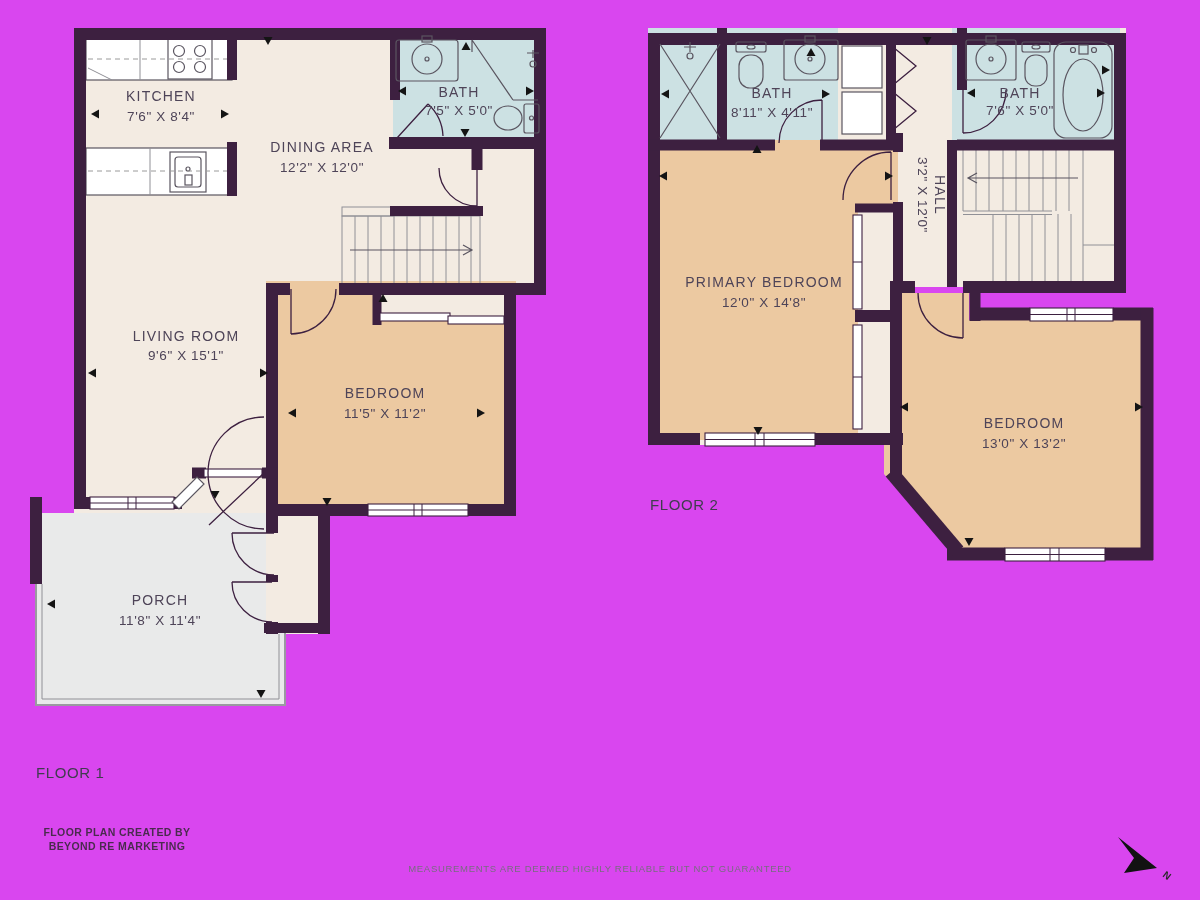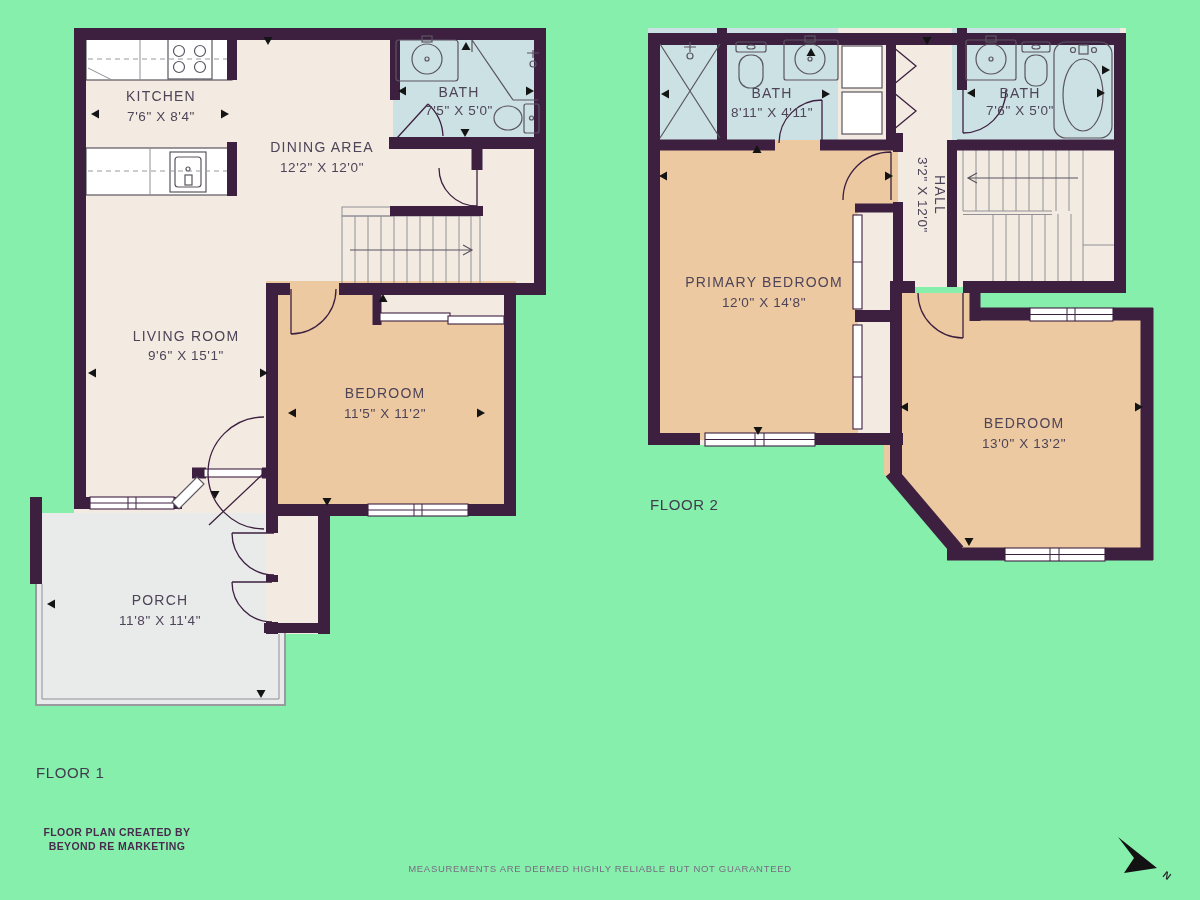--- a/index.html
+++ b/index.html
@@ -1,16 +1,16 @@
 <!DOCTYPE html>
 <html><head>
 <meta charset="utf-8">
 <style>
   html,body{margin:0;padding:0;background:#ffffff;}
-  .page{width:1200px;height:900px;position:relative;background:#86efac;overflow:hidden;}
+  .page{width:1200px;height:900px;position:relative;background:#d946ef;overflow:hidden;}
   svg{display:block;font-family:"Liberation Sans",sans-serif;}
   .room-name{font-size:14px;fill:#4E4458;letter-spacing:1.2px;}
   .room-dims{font-size:13.5px;fill:#4E4458;letter-spacing:.6px;}
   .floor-label{font-size:15px;fill:#403C4E;letter-spacing:.6px;}
   .credit{font-size:10.5px;font-weight:bold;fill:#4A2B4E;letter-spacing:.4px;}
   .disclaimer{font-size:9.5px;fill:#786C80;letter-spacing:.7px;}
   .wall{stroke:#3D2040;fill:none;}
   .w9{stroke-width:9}.w10{stroke-width:10}.w11{stroke-width:11}.w12{stroke-width:12}.w13{stroke-width:13}.w14{stroke-width:14}
   .thin{stroke:#909096;stroke-width:1;fill:none;}
   .thin2{stroke:#9a9aa0;stroke-width:2;fill:none;}

